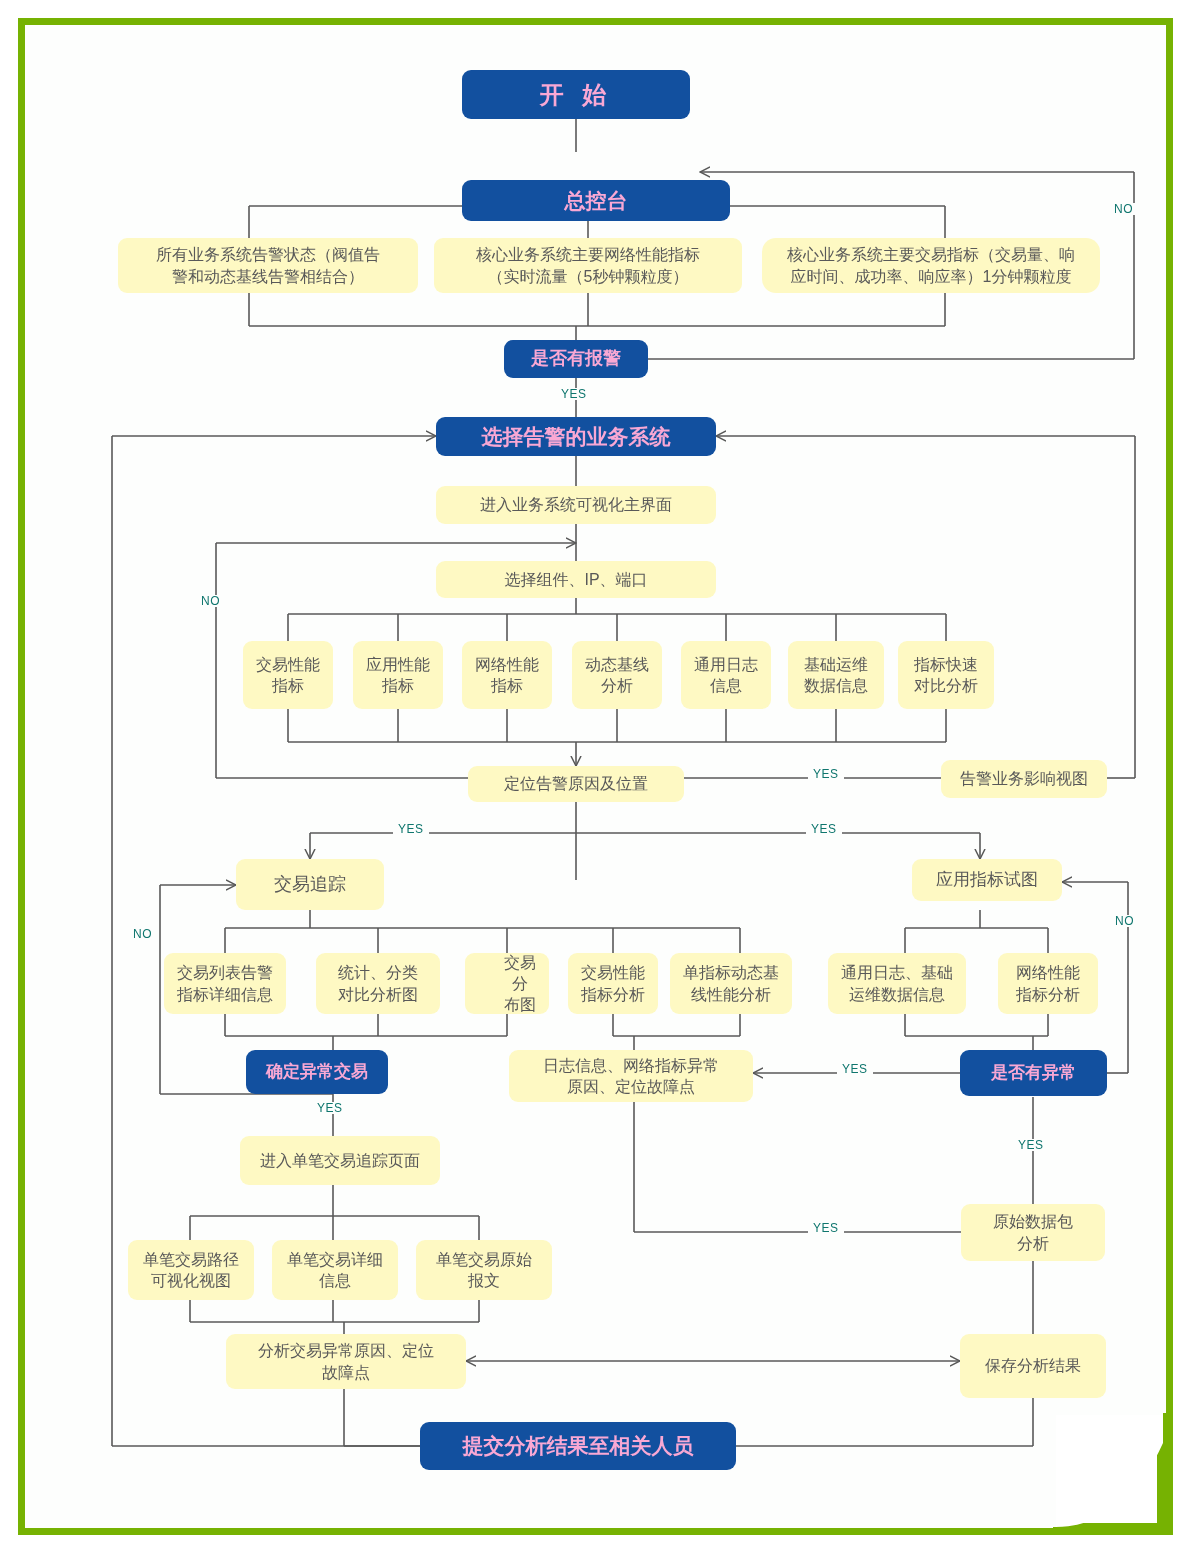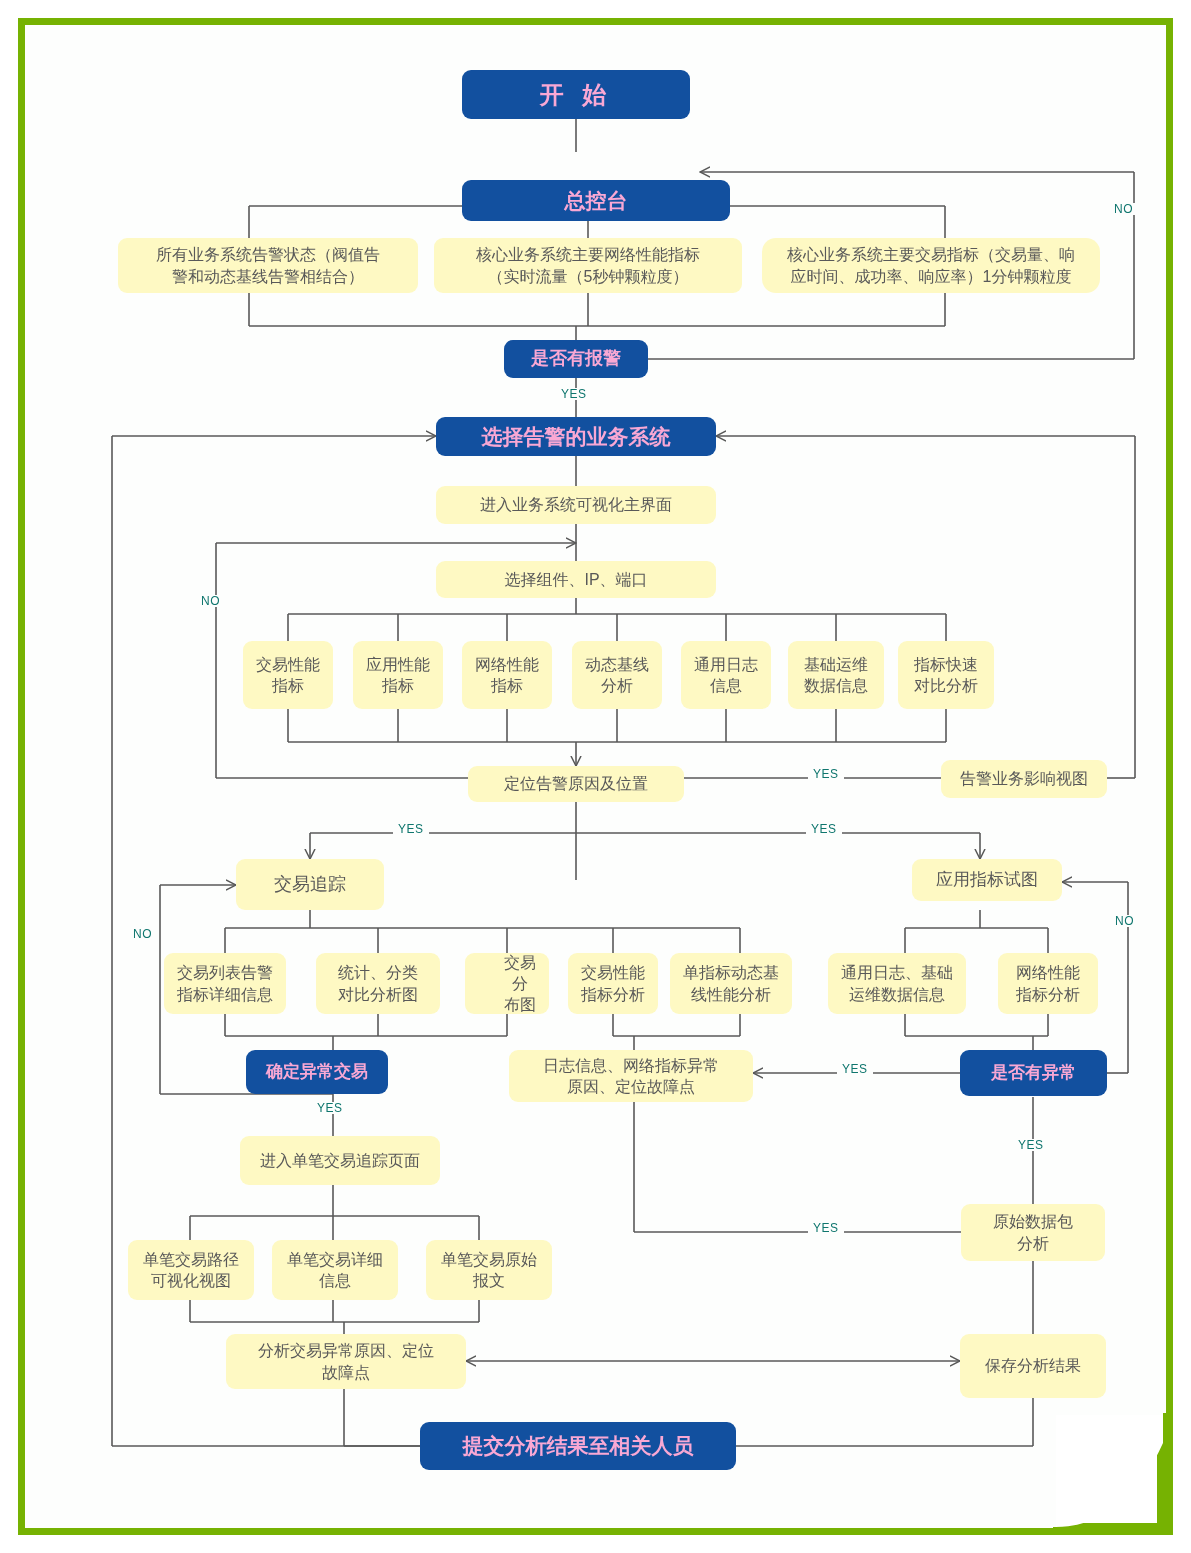--- a/index.html
+++ b/index.html
@@ -295,21 +295,21 @@
 原因、定位故障点</div>
 
   <div class="node blue sm" style="left:960px;top:1050px;width:147px;height:46px;">是否有异常</div>
 
   <div class="node gray" style="left:240px;top:1136px;width:200px;height:49px;">进入单笔交易追踪页面</div>
 
   <div class="node gray" style="left:128px;top:1240px;width:126px;height:60px;">单笔交易路径
 可视化视图</div>
   <div class="node gray" style="left:272px;top:1240px;width:126px;height:60px;">单笔交易详细
 信息</div>
-  <div class="node gray" style="left:416px;top:1240px;width:126px;height:60px;margin-left:10px;">单笔交易原始
+  <div class="node gray" style="left:416px;top:1240px;width:136px;height:60px;">单笔交易原始
 报文</div>
 
   <div class="node gray" style="left:961px;top:1204px;width:144px;height:57px;">原始数据包
 分析</div>
 
   <div class="node gray" style="left:226px;top:1334px;width:240px;height:55px;">分析交易异常原因、定位
 故障点</div>
 
   <div class="node gray" style="left:960px;top:1334px;width:146px;height:64px;">保存分析结果</div>
 

